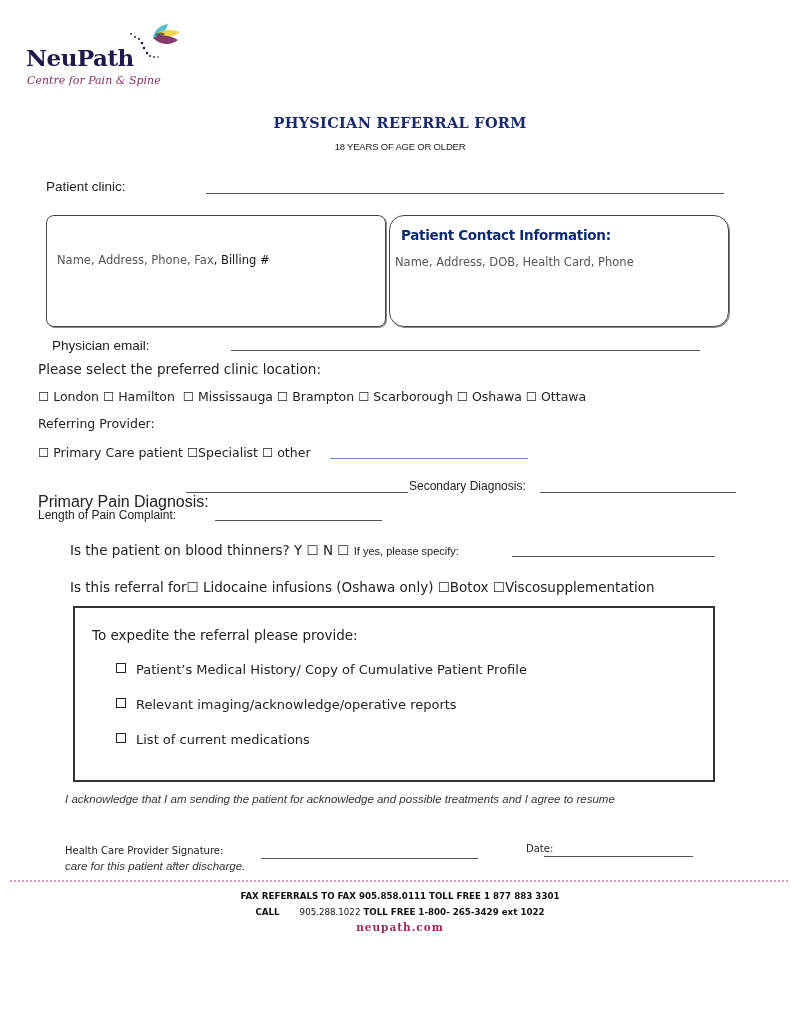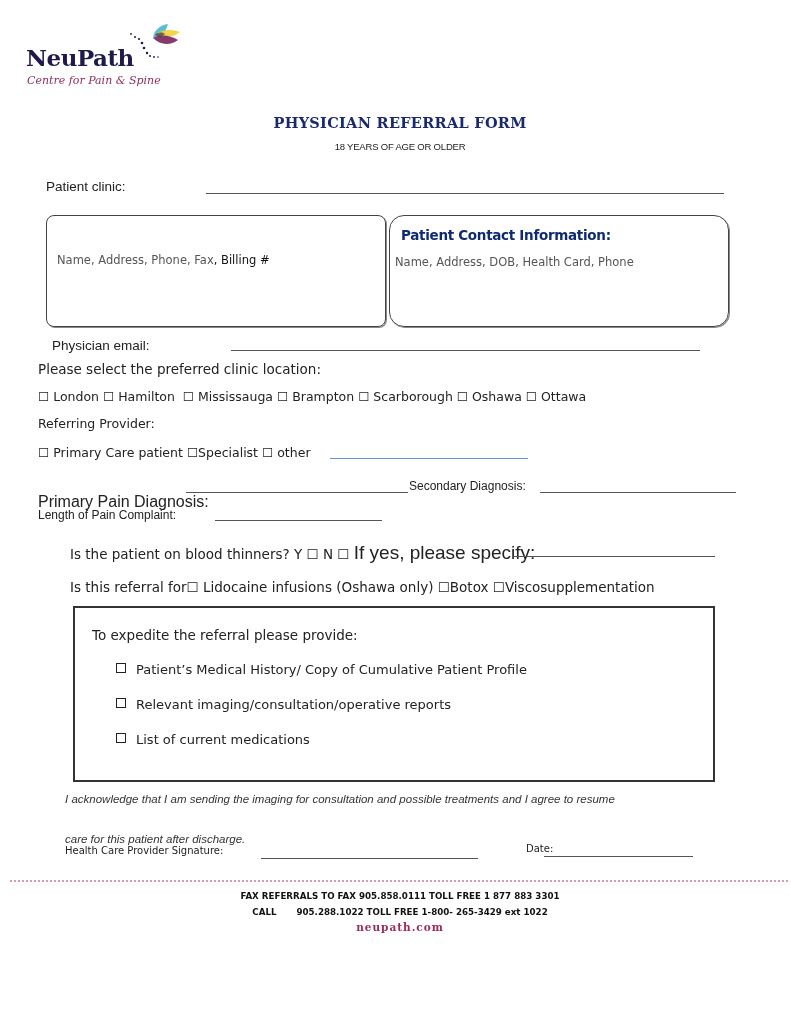--- a/index.html
+++ b/index.html
@@ -106,52 +106,52 @@
 
 <div class="abs" style="left:38px; top:508px; font-family:'Liberation Sans', sans-serif; font-size:12px;">Length of Pain Complaint:</div>
 <div class="line" style="left:215px; top:520px; width:167px;"></div>
 
 <div class="abs row13" style="left:70px; top:542px;">
   <span>Is the patient on blood thinners?</span>
   <span>Y</span>
   <span class="cb">☐</span>
   <span>N</span>
   <span class="cb">☐</span>
-  <span style="font-family:'Liberation Sans', sans-serif; font-size:19px;">If yes, please specify:</span>
+  <span style="font-family:'Liberation Sans', sans-serif; font-size:11px;">If yes, please specify:</span>
 </div>
 <div class="line" style="left:512px; top:556px; width:203px;"></div>
 
 <div class="abs row13" style="left:70px; top:579px;">
   <span>Is this referral for</span><span class="cb">☐</span>
   <span>Lidocaine infusions (Oshawa only)</span>
   <span class="cb">☐</span><span>Botox</span>
   <span class="cb">☐</span><span>Viscosupplementation</span>
 </div>
 
 <div class="expedite">
   <div class="abs exp-i" style="left:41px; top:54px;">
     <span style="display:inline-block; width:8px; height:8px; border:1.3px solid #222; margin-right:10px; vertical-align:1px;"></span><span>Patient’s Medical History/ Copy of Cumulative Patient Profile</span>
   </div>
   <div class="abs exp-t" style="left:17px; top:19px;">To expedite the referral please provide:</div>
   <div class="abs exp-i" style="left:41px; top:89px;">
-    <span style="display:inline-block; width:8px; height:8px; border:1.3px solid #222; margin-right:10px; vertical-align:1px;"></span><span>Relevant imaging/consultation/operative reports</span>
+    <span style="display:inline-block; width:8px; height:8px; border:1.3px solid #222; margin-right:10px; vertical-align:1px;"></span><span>Relevant imaging/acknowledge/operative reports</span>
   </div>
   <div class="abs exp-i" style="left:41px; top:124px;">
     <span style="display:inline-block; width:8px; height:8px; border:1.3px solid #222; margin-right:10px; vertical-align:1px;"></span><span>List of current medications</span>
   </div>
 </div>
 
-<div class="abs ack" style="left:65px; top:793px;">I acknowledge that I am sending the imaging for consultation and possible treatments and I agree to resume</div>
-<div class="abs ack" style="left:65px; top:833px;">care for this patient after discharge.</div>
+<div class="abs ack" style="left:65px; top:793px;">I acknowledge that I am sending the patient for acknowledge and possible treatments and I agree to resume</div>
+<div class="abs ack" style="left:65px; top:860px;">care for this patient after discharge.</div>
 
 <div class="abs sig" style="left:65px; top:845px;">Health Care Provider Signature:</div>
 <div class="line" style="left:261px; top:858px; width:217px;"></div>
 <div class="abs sig" style="left:510px; top:843px;margin-left:16px;">Date:</div>
 <div class="line" style="left:544px; top:856px; width:149px;"></div>
 
 <div class="dotted"></div>
 <div class="abs foot" style="top:891px;">FAX REFERRALS TO FAX 905.858.0111  TOLL FREE 1 877 883 3301</div>
 <div class="abs foot" style="top:907px;">
   <span>CALL</span>
-  <span style="font-weight:bold;margin-left:17px;">905.288.1022</span>
+  <span style="font-weight:normal;margin-left:17px;">905.288.1022</span>
   <span>TOLL  FREE  1-800- 265-3429 ext 1022</span>
 </div>
 <div class="abs foot-url">neupath.com</div>
 
 </body></html>

